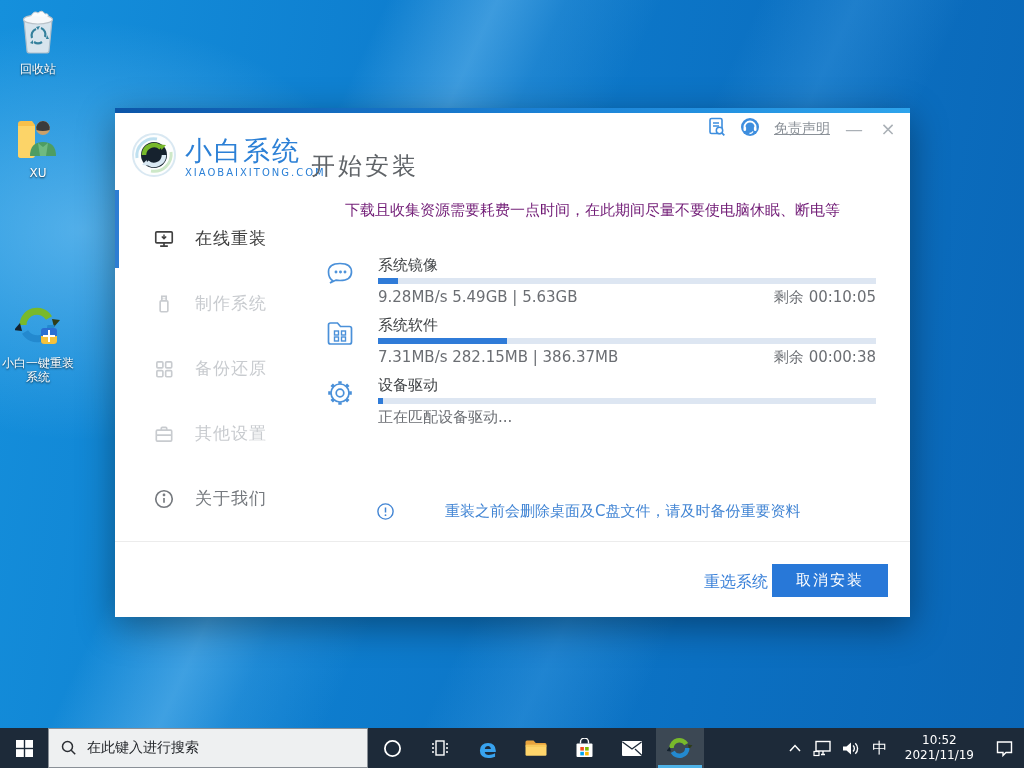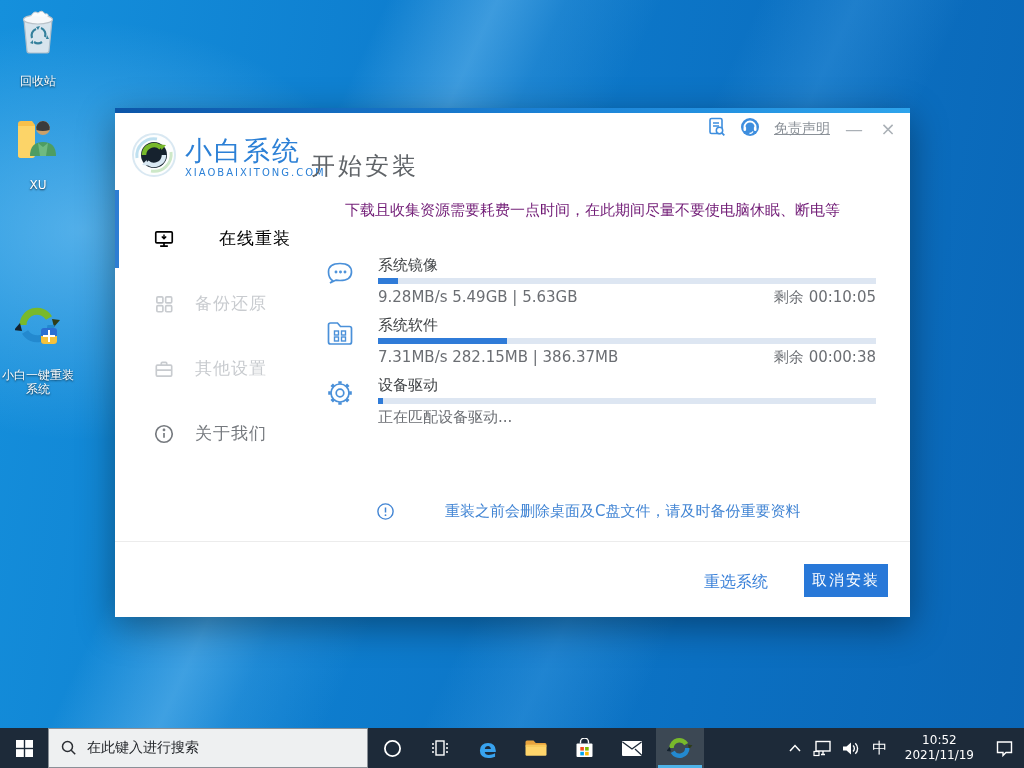--- a/index.html
+++ b/index.html
@@ -9,21 +9,21 @@
     background:
       radial-gradient(ellipse 420px 300px at 8% 30%, rgba(160,220,255,.45), rgba(160,220,255,0) 70%),
       linear-gradient(115deg, rgba(255,255,255,0) 28%, rgba(150,215,255,.35) 36%, rgba(150,215,255,.12) 41%, rgba(255,255,255,0) 48%),
       linear-gradient(115deg, rgba(255,255,255,0) 55%, rgba(120,200,255,.18) 62%, rgba(255,255,255,0) 70%),
       linear-gradient(100deg, #1590dc 0%, #0e7ecf 35%, #0b70c2 70%, #0a66b6 100%);
   }
 
   
   .dicon { position:absolute; width:76px; text-align:center; cursor:default; }
   .dicon .ic { height:46px; display:flex; align-items:flex-end; justify-content:center; }
-  .dicon .lbl { margin-top:20px; font-size:12px; color:#fff; line-height:14px;
+  .dicon .lbl { margin-top:8px; font-size:12px; color:#fff; line-height:14px;
     text-shadow:0 1px 2px rgba(0,0,0,.75); }
 
   
   .win { position:absolute; left:115px; top:108px; width:795px; height:509px;
     background:#fff; box-shadow:0 10px 34px rgba(0,0,0,.38);padding-left:10px; }
   .win-topbar { position:absolute; left:0; top:0; right:0; height:5px;
     background:linear-gradient(90deg,#0c55a8,#1b82d6 55%,#2ea4ec); }
   .titlebar-icons { position:absolute; top:9px; right:12px; height:24px;
     display:flex; align-items:center; gap:14px; }
   .t-link { font-size:14px; color:#8b9198; text-decoration:underline; cursor:pointer; }
@@ -33,42 +33,42 @@
   .brand-text { margin-left:8px; }
   .brand-name { font-size:27px; font-weight:normal; color:#2c80d6; letter-spacing:2px; line-height:28px; }
   .brand-site { font-size:10px; color:#2c80d6; letter-spacing:2px; margin-top:2px; }
   .page-title { position:absolute; left:196px; top:42px; font-size:24px; color:#606468; letter-spacing:3px; }
 
   .menu { position:absolute; left:0; top:98px; width:190px; }
   .menu-item { height:65px; display:flex; align-items:center; padding-left:38px; cursor:pointer; }
   .menu-item .mi-ic { width:22px; height:22px; margin-right:20px; }
   .menu-item .mi-lbl { font-size:17px; letter-spacing:1px; }
   .menu-item.inactive { color:#c8cbcf; }
-  .menu-item.active { color:#000000;gap:24px; }
+  .menu-item.active { color:#404040; }
   .menu-item.about { color:#75797e; }
   .active-bar { position:absolute; left:0; top:82px; width:4px; height:78px; background:#2d7dd2; }
 
   .notice-top { position:absolute; left:230px; top:93px; width:540px;
     font-size:15px; color:#701a75; }
 
   .task { position:absolute; left:208px; width:567px; }
   .task .t-ic { position:absolute; left:0; top:0; width:34px; height:34px; }
   .task .t-title { position:absolute; left:55px; top:0; font-size:15px; color:#3f4245; }
   .task .t-bar { position:absolute; left:55px; top:22px; width:498px; height:6px; background:#dde6f2; }
   .task .t-fill { height:6px; background:#2f7bd8; }
   .task .t-detail { position:absolute; left:55px; top:32px; font-size:15px; color:#6b6e73; }
   .task .t-remain { position:absolute; right:14px; top:32px; font-size:15px; color:#6b6e73; }
 
   .notice-bottom { position:absolute; left:262px; top:394px; display:flex; align-items:center;
     font-size:15px; color:#4285d4;gap:44px; }
   .notice-bottom svg { margin-right:7px; }
 
   .win-footer { position:absolute; left:0; right:0; bottom:0; height:76px; border-top:1px solid #ececec;margin-top:17px; }
   .reselect { position:absolute; right:142px; top:30px; font-size:16px; color:#3c82d9; cursor:pointer; }
-  .cancel-btn { position:absolute; right:22px; top:22px; width:84px; height:33px;
+  .cancel-btn { position:absolute; right:22px; top:22px; width:116px; height:33px;
     background:#2878d8; color:#fff; font-size:15px; border:none; cursor:pointer;
     display:flex; align-items:center; justify-content:center; letter-spacing:2px; }
 
   
   .taskbar { position:absolute; left:0; bottom:0; width:1024px; height:40px;
     background:#1d2a39; display:flex; align-items:stretch; }
   .tb-btn { width:48px; display:flex; align-items:center; justify-content:center; cursor:pointer; }
   .search-box { width:320px; background:#eef0f1; border:1px solid #8a9097;
     display:flex; align-items:center; padding-left:12px; cursor:text; }
   .search-box span { margin-left:10px; font-size:14px; color:#24272b; }
@@ -194,20 +194,30 @@
             <rect x="2.5" y="3.5" width="15" height="10" rx="1"></rect>
             <path d="M10 13.5 v3 M6.5 16.5 h7"></path>
             <path d="M10 6 v3.5 M8 7.8 l2 2 2-2" stroke-width="1.3"></path>
           </svg>
         </span>
         <span class="mi-lbl">在线重装</span>
       </div>
       <div class="menu-item inactive">
         <span class="mi-ic">
           <svg width="22" height="22" viewBox="0 0 20 20" stroke="currentColor" fill="none" stroke-width="1.5">
+            <rect x="6.5" y="7" width="7" height="10" rx="1"></rect>
+            <rect x="8" y="3" width="4" height="4"></rect>
+            <path d="M9 4.5 v1 M11 4.5 v1" stroke-width="1"></path>
+          </svg>
+        </span>
+        <span class="mi-lbl">制作系统</span>
+      </div>
+      <div class="menu-item inactive">
+        <span class="mi-ic">
+          <svg width="22" height="22" viewBox="0 0 20 20" stroke="currentColor" fill="none" stroke-width="1.5">
             <rect x="3.5" y="3.5" width="5.5" height="5.5" rx="1"></rect>
             <rect x="11.5" y="3.5" width="5.5" height="5.5" rx="1"></rect>
             <rect x="3.5" y="11.5" width="5.5" height="5.5" rx="1"></rect>
             <rect x="11.5" y="11.5" width="5.5" height="5.5" rx="1"></rect>
           </svg>
         </span>
         <span class="mi-lbl">备份还原</span>
       </div>
       <div class="menu-item inactive">
         <span class="mi-ic">

